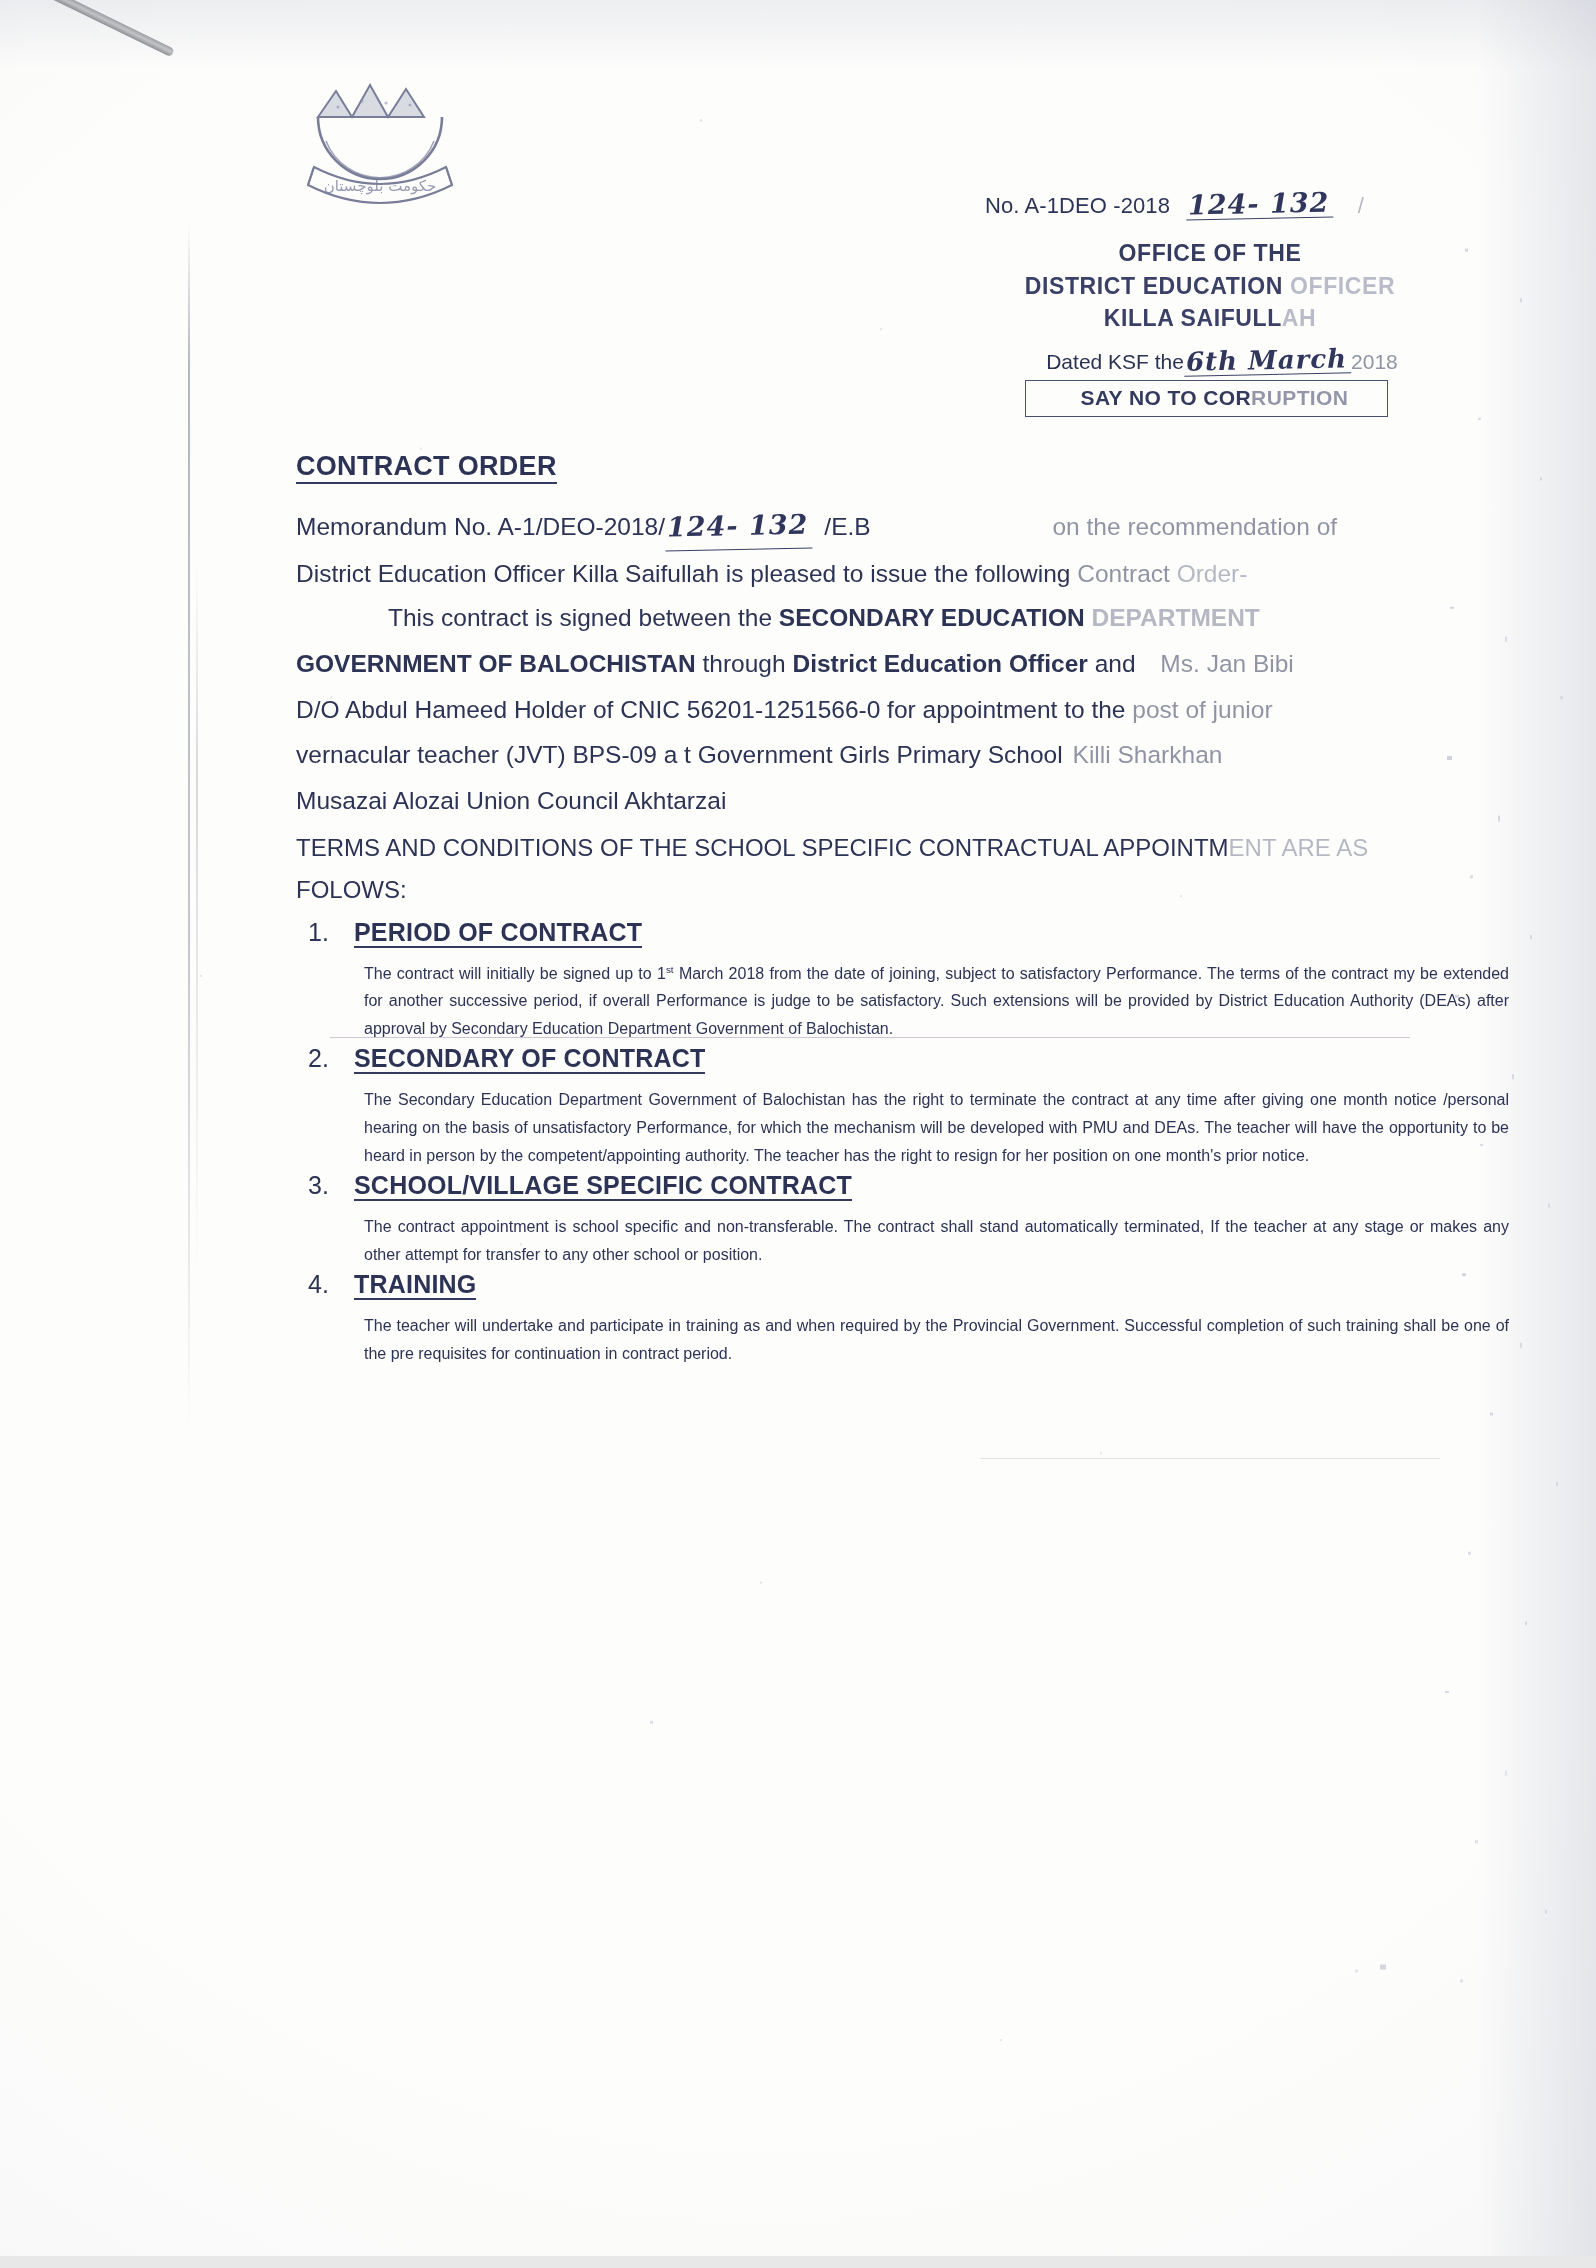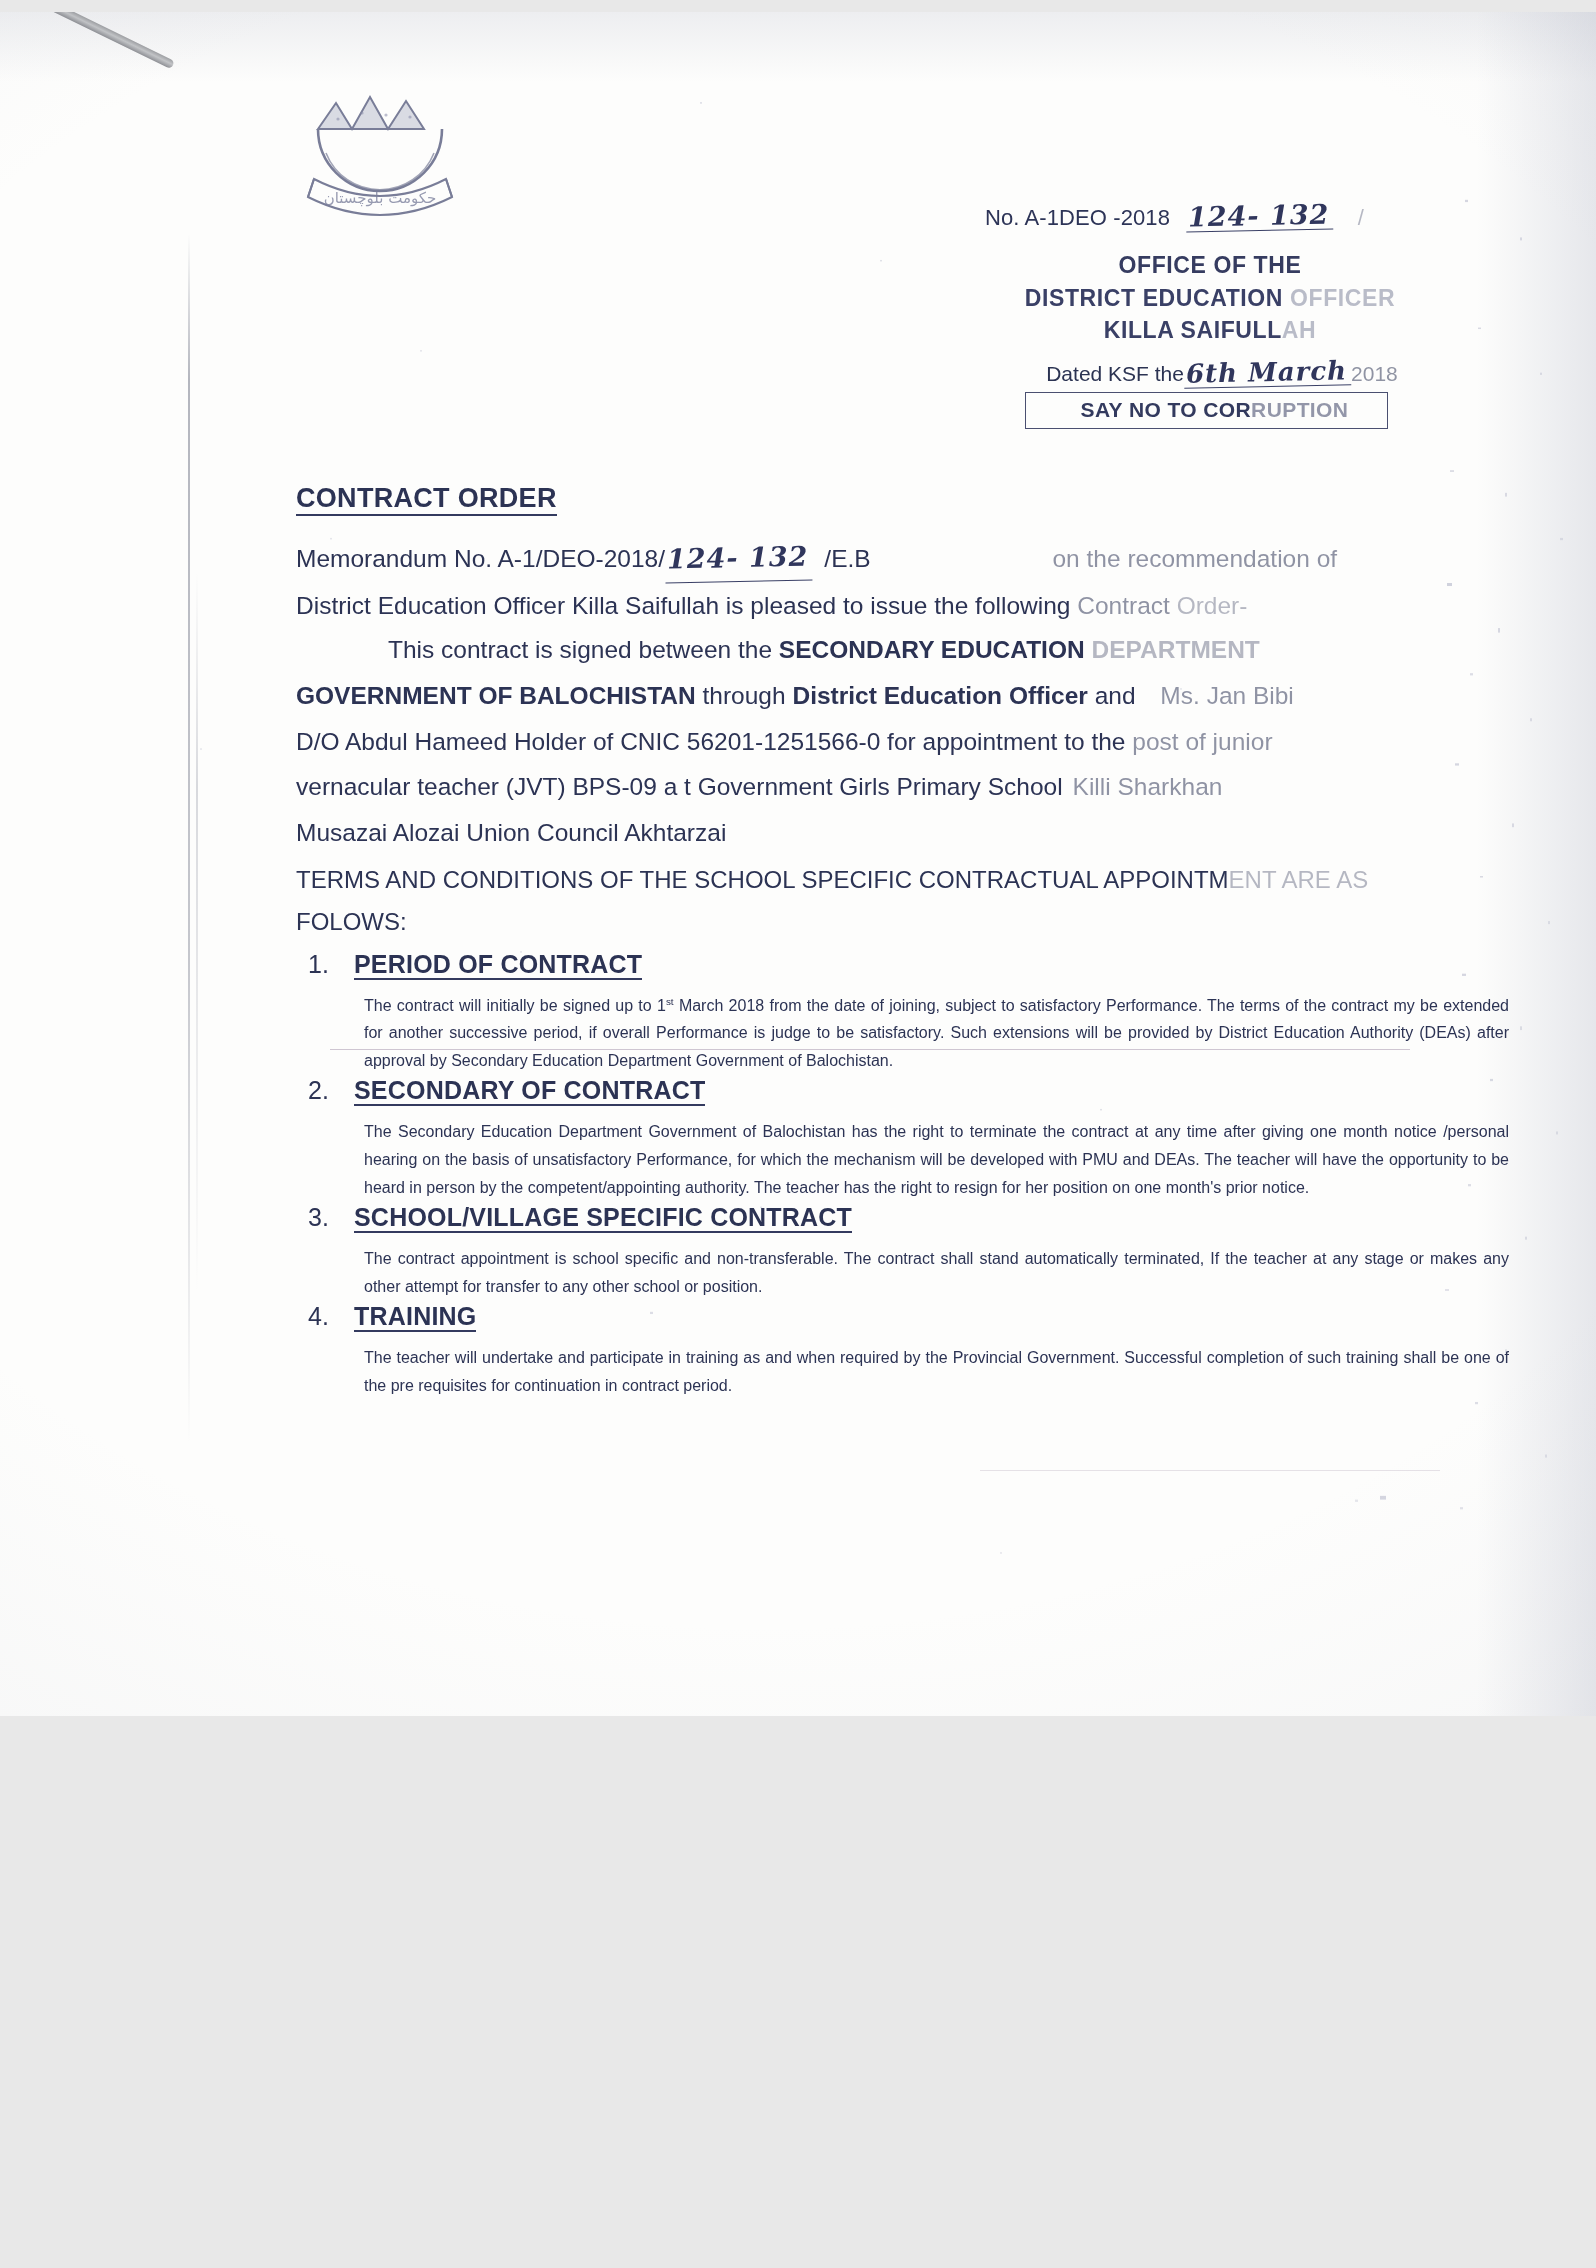--- a/index.html
+++ b/index.html
@@ -5,22 +5,22 @@
 <style>
   html, body {
     margin: 0;
     padding: 0;
     background: #e8e8e8;
   }
 
   .page {
     position: relative;
     width: 1596px;
-    height: 1704px;
-    margin: 12px auto;
+    height: 2256px;
+    margin: 0 auto;
     background: #fdfdfc;
     overflow: hidden;
     font-family: "Liberation Sans", sans-serif;
     color: #2b3352;
     
     background-image:
       radial-gradient(ellipse 120% 90% at 48% 45%, rgba(255,255,255,0) 55%, rgba(183,186,198,0.18) 100%);
   }
 
   
@@ -125,21 +125,21 @@
     font-weight: bold;
     font-size: 21px;
     letter-spacing: .4px;
     padding: 6px 0 8px 16px;
     color: #333a5e;
   }
 
   
   .body-area {
     position: absolute;
-    left: 296px; top: 473px;
+    left: 296px; top: 453px;
     width: 1215px;
     font-size: 24.5px;
     line-height: 1.0;
     color: #2c3354;
   }
 
   .doc-title {
     font-weight: bold;
     font-size: 27px;
     letter-spacing: .3px;

